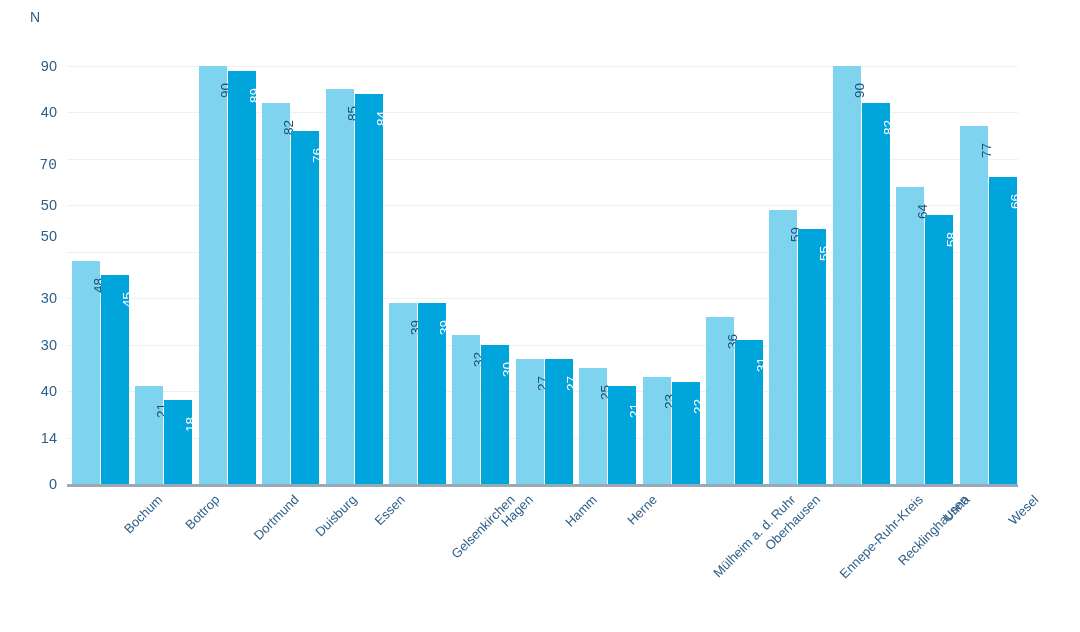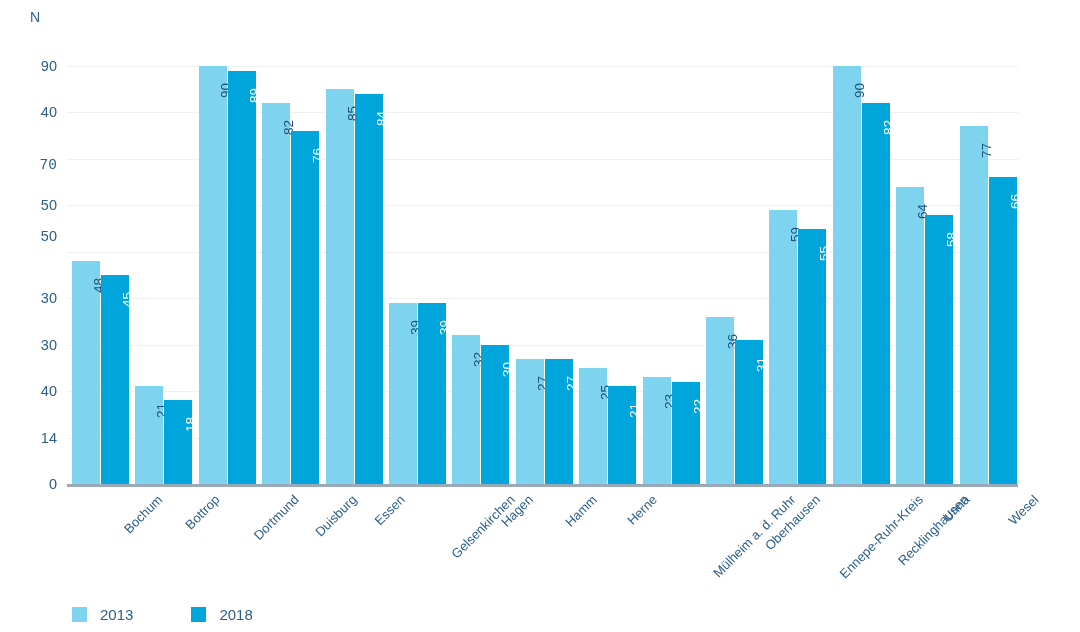--- a/index.html
+++ b/index.html
@@ -311,24 +311,14 @@
       <div class="xlabel" style="left: 483.8px;">Hamm</div>
       <div class="xlabel" style="left: 547.2px;">Herne</div>
       <div class="xlabel" style="left: 610.6px;">Mülheim a. d. Ruhr</div>
       <div class="xlabel" style="left: 674px;">Oberhausen</div>
       <div class="xlabel" style="left: 737.4px;">Ennepe-Ruhr-Kreis</div>
       <div class="xlabel" style="left: 800.8px;">Recklinghausen</div>
       <div class="xlabel" style="left: 864.2px;">Unna</div>
       <div class="xlabel" style="left: 927.6px;">Wesel</div>
     </div>
 
-  <div class="legend" id="legend">
-      <div class="legend-item">
-        <span class="legend-swatch" style="background: rgb(126, 212, 239);"></span>
-        <span class="legend-label">2013</span>
-      </div>
-      <div class="legend-item">
-        <span class="legend-swatch" style="background: rgb(0, 165, 220);"></span>
-        <span class="legend-label">2018</span>
-      </div>
-    </div>
 
 </div>
 
 </body></html>

